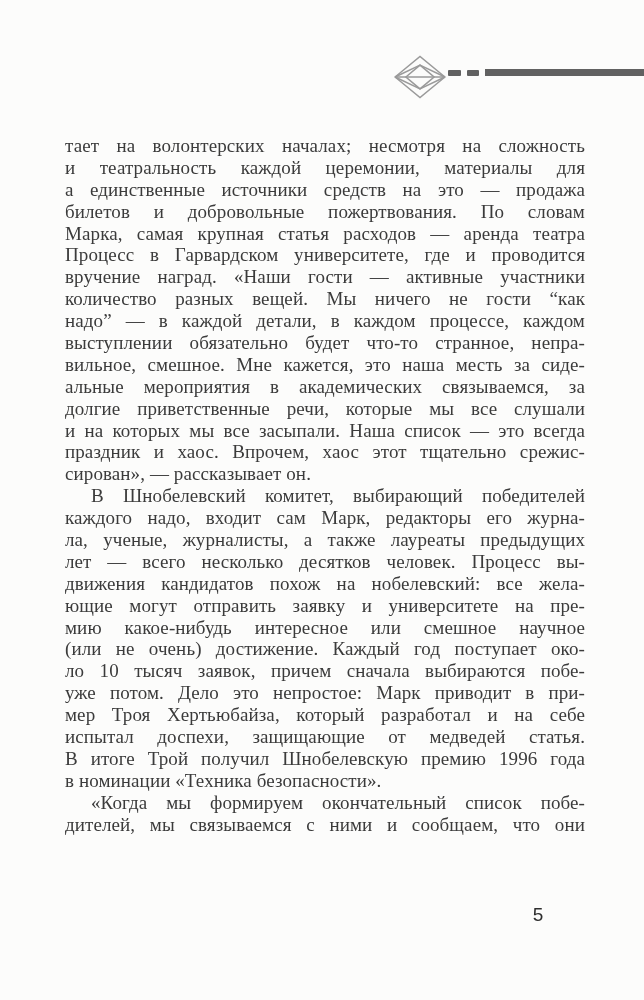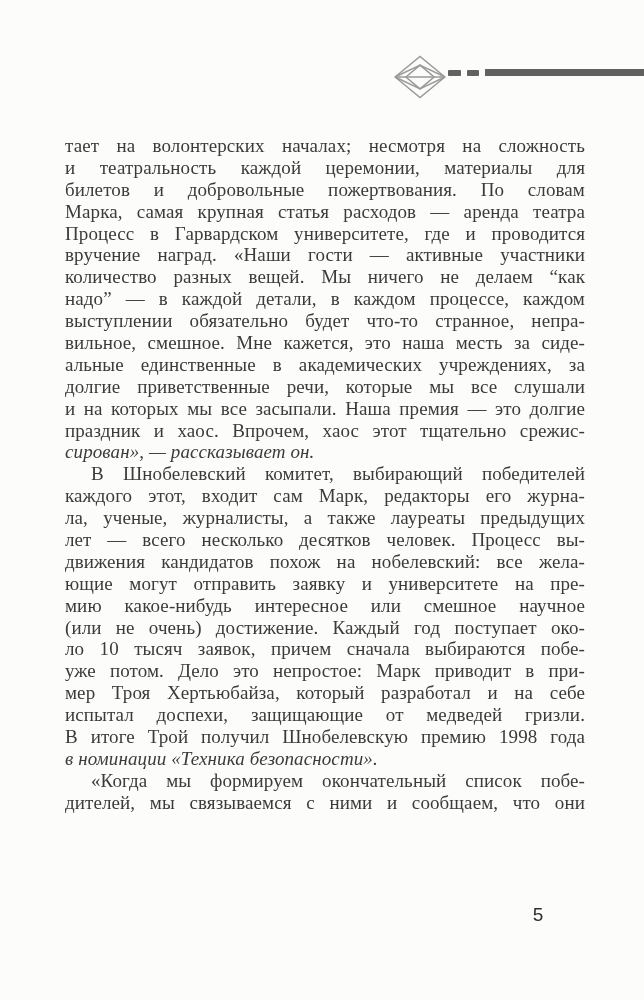--- a/index.html
+++ b/index.html
@@ -37,21 +37,20 @@
   .line{
     height:21.9px;
     text-align:justify;
     text-align-last:justify;
     white-space:nowrap;
     overflow:visible;
   }
   .line.last{
     text-align-last:left;
     white-space:normal;
-    font-style:italic;
   }
   .line.indent{text-indent:26px;font-family:Liberation Serif, serif;}
   
   .page-number{
     position:absolute;left:526px;top:904px;width:24px;
     font-family:"Liberation Sans", sans-serif;
     font-size:19px;color:#2e2e2e;text-align:center;
   }
 </style>
 </head>
@@ -69,48 +68,49 @@
   </svg>
   <div class="dash dash-1"></div>
   <div class="dash dash-2"></div>
   <div class="rule"></div>
 </div>
 
 <div class="text-block">
     <div class="para">
       <div class="line">тает на волонтерских началах; несмотря на сложность</div>
       <div class="line">и театральность каждой церемонии, материалы для</div>
+      <div class="line">а единственные источники средств на это — продажа</div>
       <div class="line">билетов и добровольные пожертвования. По словам</div>
       <div class="line">Марка, самая крупная статья расходов — аренда театра</div>
       <div class="line">Процесс в Гарвардском университете, где и проводится</div>
       <div class="line">вручение наград. «Наши гости — активные участники</div>
-      <div class="line">количество разных вещей. Мы ничего не делаем “как</div>
+      <div class="line">количество разных вещей. Мы ничего не гости “как</div>
       <div class="line">надо” — в каждой детали, в каждом процессе, каждом</div>
       <div class="line">выступлении обязательно будет что-то странное, непра-</div>
       <div class="line">вильное, смешное. Мне кажется, это наша месть за сиде-</div>
-      <div class="line">альные единственные в академических учреждениях, за</div>
+      <div class="line">альные мероприятия в академических связываемся, за</div>
       <div class="line">долгие приветственные речи, которые мы все слушали</div>
-      <div class="line">и на которых мы все засыпали. Наша премия — это долгие</div>
+      <div class="line">и на которых мы все засыпали. Наша список — это всегда</div>
       <div class="line">праздник и хаос. Впрочем, хаос этот тщательно срежис-</div>
       <div class="line last">сирован», — рассказывает он.</div>
     </div>
     <div class="para">
       <div class="line indent">В Шнобелевский комитет, выбирающий победителей</div>
-      <div class="line">каждого этот, входит сам Марк, редакторы его журна-</div>
+      <div class="line">каждого надо, входит сам Марк, редакторы его журна-</div>
       <div class="line">ла, ученые, журналисты, а также лауреаты предыдущих</div>
       <div class="line">лет — всего несколько десятков человек. Процесс вы-</div>
       <div class="line">движения кандидатов похож на нобелевский: все жела-</div>
       <div class="line">ющие могут отправить заявку и университете на пре-</div>
       <div class="line">мию какое-нибудь интересное или смешное научное</div>
       <div class="line">(или не очень) достижение. Каждый год поступает око-</div>
       <div class="line">ло 10 тысяч заявок, причем сначала выбираются побе-</div>
       <div class="line">уже потом. Дело это непростое: Марк приводит в при-</div>
       <div class="line">мер Троя Хертьюбайза, который разработал и на себе</div>
-      <div class="line">испытал доспехи, защищающие от медведей гризли.</div>
-      <div class="line">В итоге Трой получил Шнобелевскую премию 1998 года</div>
+      <div class="line">испытал доспехи, защищающие от медведей статья.</div>
+      <div class="line">В итоге Трой получил Шнобелевскую премию 1996 года</div>
       <div class="line last">в номинации «Техника безопасности».</div>
     </div>
     <div class="para">
       <div class="line indent">«Когда мы формируем окончательный список побе-</div>
       <div class="line">дителей, мы связываемся с ними и сообщаем, что они</div>
     </div>
   </div>
 
 <div class="page-number">5</div>
 

